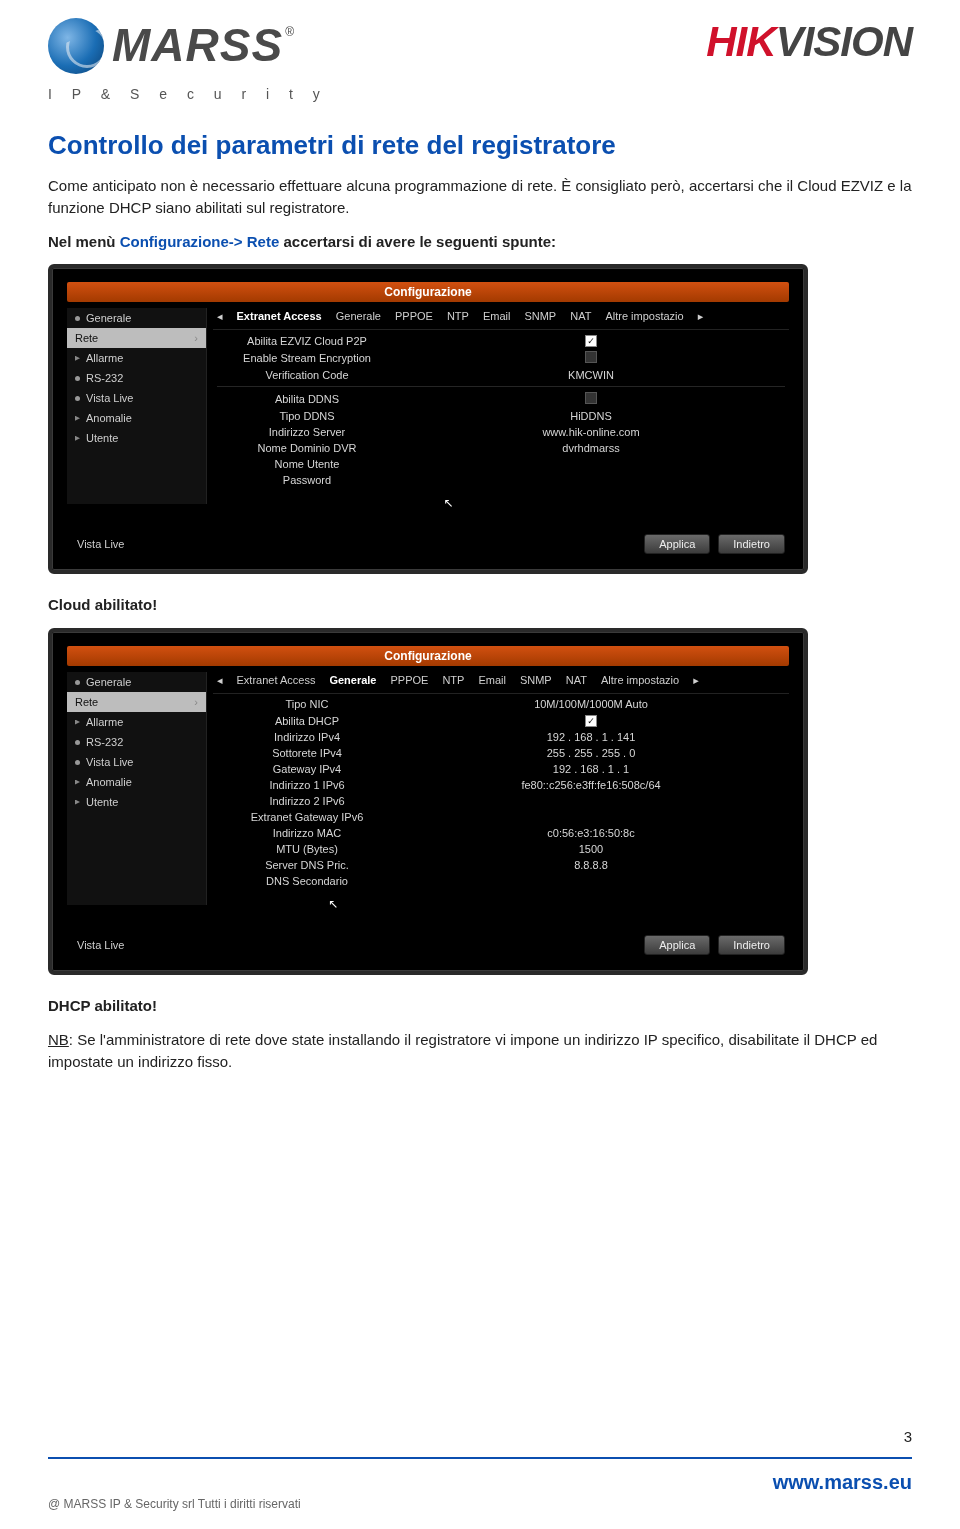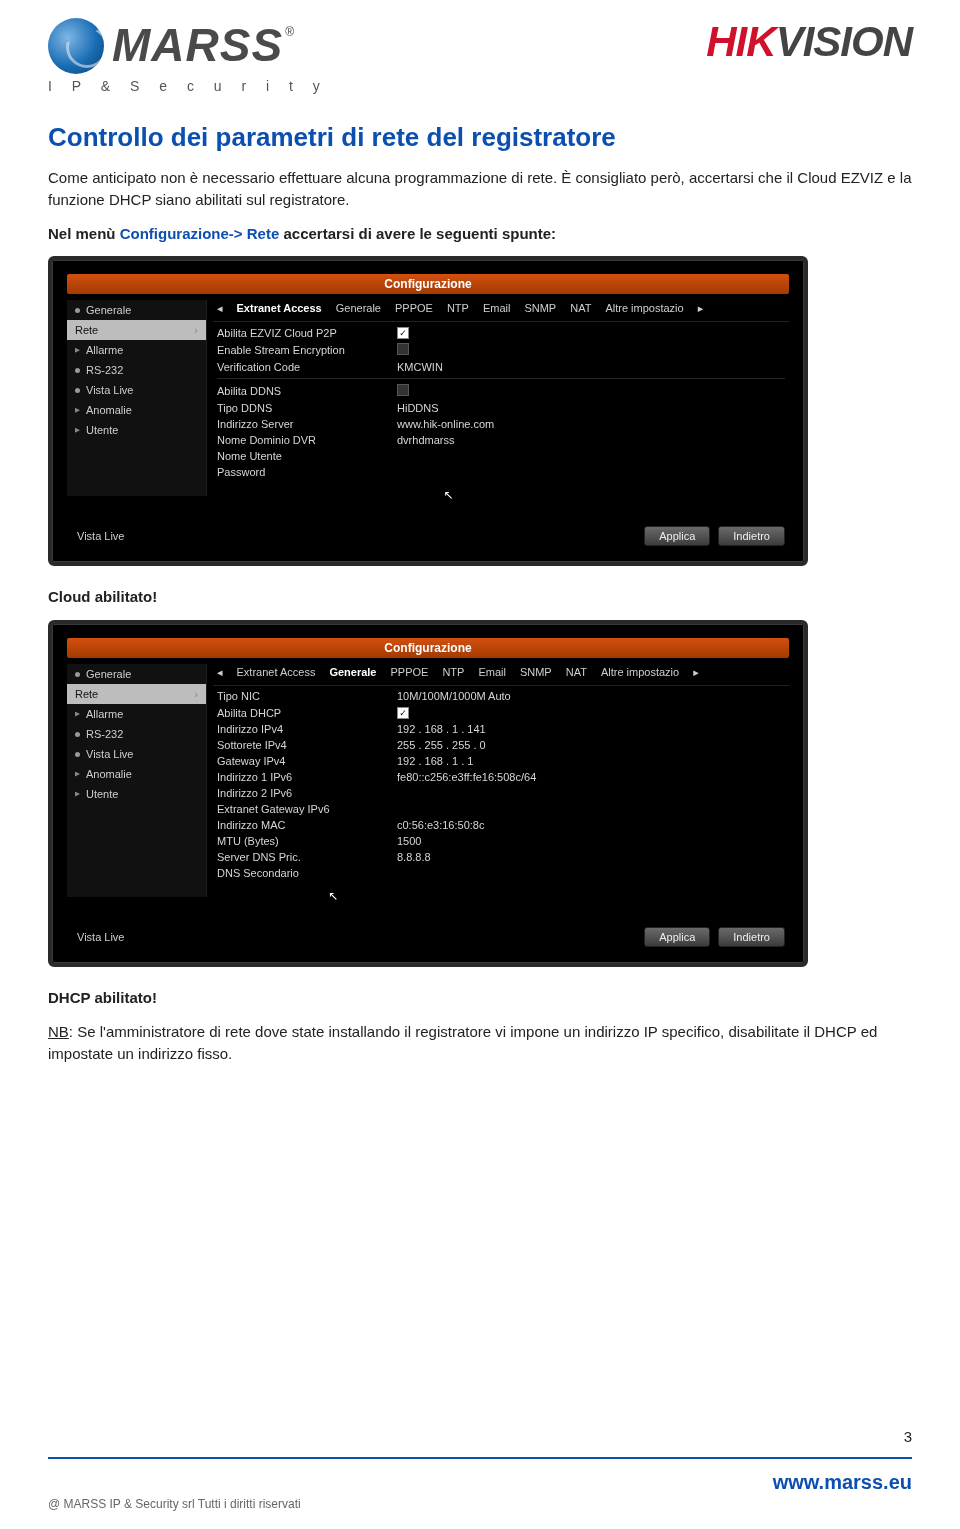--- a/index.html
+++ b/index.html
@@ -6,21 +6,21 @@
   html, body { width: 960px; font-family: Arial, Helvetica, sans-serif; background: #fff; color: #222; }
   .page { width: 960px; min-height: 1529px; padding: 18px 48px 20px 48px; position: relative; }
   
   .header { display: flex; justify-content: space-between; align-items: flex-start; margin-bottom: 28px; }
   .logo-left { display: flex; flex-direction: column; }
   .marss-row { display: flex; align-items: center; gap: 8px; }
   .marss-globe { width: 56px; height: 56px; border-radius: 50%; background: radial-gradient(circle at 35% 35%, #7fb6e6, #1a6db4 55%, #0b3f72); position: relative; overflow: hidden; }
   .marss-globe::after { content:""; position:absolute; left:18px; top:8px; width:36px; height:36px; border:3px solid #e0e8f0; border-radius:50%; clip-path: polygon(0 40%,100% 0,100% 100%,0 100%); opacity:.6;}
   .marss-text { font-family: 'Arial Black', Arial, sans-serif; font-weight: 900; font-size: 46px; letter-spacing: 1px; color:#4a4a4a; line-height: .9; font-style: italic;}
   .marss-r { font-size: 12px; vertical-align: top; color:#4a4a4a; margin-left:2px;}
-  .marss-tag { font-size: 14px; letter-spacing: 8px; color:#555; margin-top: 4px; text-align:center; }
+  .marss-tag { font-size: 14px; letter-spacing: 8px; color:#555; margin-top: 12px; text-align:center; }
   .logo-right { font-family: Arial, sans-serif; font-weight: 700; font-size: 42px; letter-spacing: -1px; }
   .hik { color:#d0112b; font-style: italic; }
   .vision { color:#444; font-style: italic;}
   
   h2.title { color:#0b4fb0; font-family: Arial, sans-serif; font-size: 26px; font-weight: 700; margin: 12px 0 14px; }
   p.body { font-size: 15px; line-height: 1.45; margin-bottom: 12px; }
   .link-like { color:#0b4fb0; }
   .bold { font-weight: 700; }
   .note-underline { text-decoration: underline; }
   
@@ -32,21 +32,21 @@
   .dvr-side .item.sel { background:#bdbdbd; color:#111; }
   .dvr-side .item .caret { margin-left:auto; color:#888;}
   .dvr-side .item .bullet { width:5px; height:5px; background:#888; clip-path: polygon(0 0,100% 50%,0 100%);}
   .dvr-side .head { width:5px; height:5px; background:#999; border-radius:50%;}
   .dvr-main { flex:1; }
   .dvr-tabs { display:flex; gap:14px; padding:2px 4px 6px; border-bottom:1px solid #222;}
   .dvr-tab { color:#cfcfcf; font-size:11px; white-space:nowrap; }
   .dvr-tab.active { color:#fff; font-weight:700; }
   .dvr-arrow { color:#cfcfcf; font-size:11px; }
   .dvr-form { padding:2px 4px; }
-  .dvr-row { display:flex; align-items:center; color:#d6d6d6; font-size:11px; padding:2px 0;}
+  .dvr-row { display:flex; align-items:center; color:#d6d6d6; font-size:11px; padding:2px 0;text-align:center;}
   .dvr-row .lbl { width:180px; }
   .dvr-row .val { flex:1; }
   .dvr-chk { width:12px; height:12px; border:1px solid #888; background:#fff; display:inline-flex; align-items:center; justify-content:center; font-size:9px; color:#111;}
   .dvr-chk.unchecked { background:#333; border-color:#555; color:transparent;}
   .dvr-divline { height:1px; background:#252525; margin:3px 0;}
   .dvr-bottom { display:flex; justify-content:space-between; align-items:center; padding:30px 10px 2px; }
   .dvr-live { color:#cfcfcf; font-size:11px; display:flex; align-items:center; gap:6px;}
   .dvr-btns { display:flex; gap:8px; }
   .dvr-btn { background:linear-gradient(#6a6a6a,#3c3c3c); color:#eee; font-size:11px; padding:3px 14px; border:1px solid #222; border-radius:3px;}
   .dvr-cursor { color:#fff; font-size:12px; position:relative; left:40%; top:6px;}

